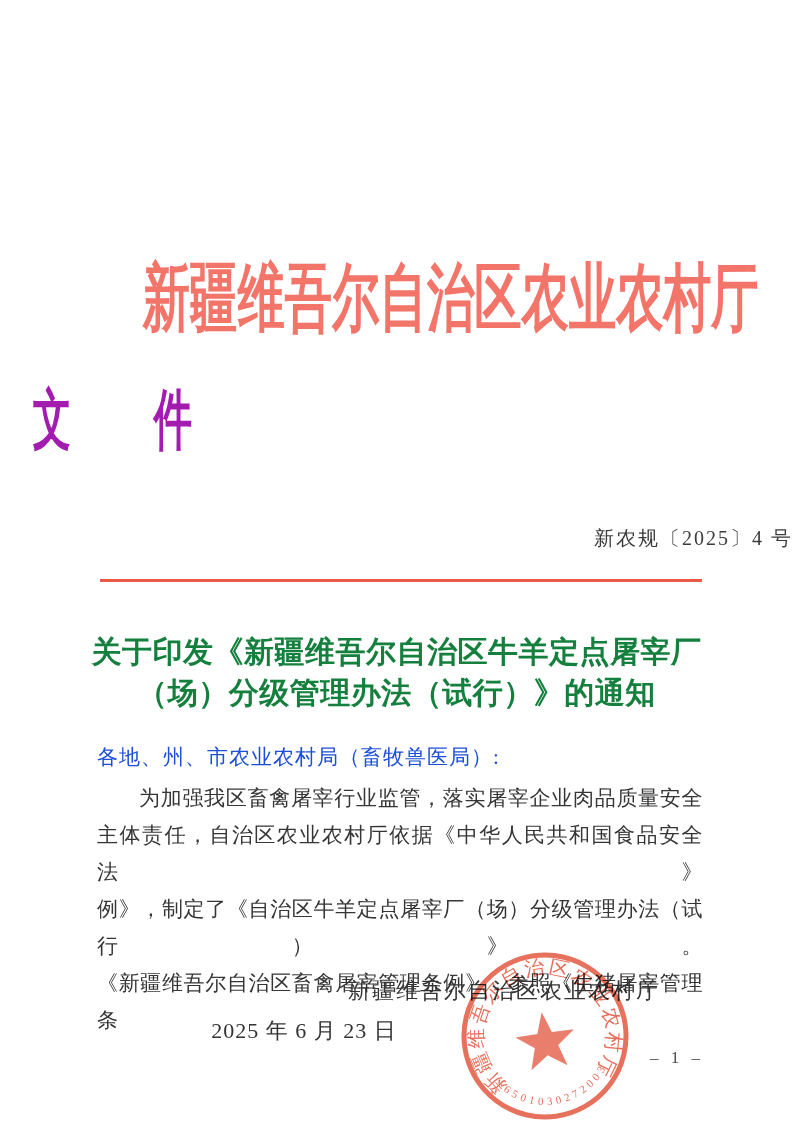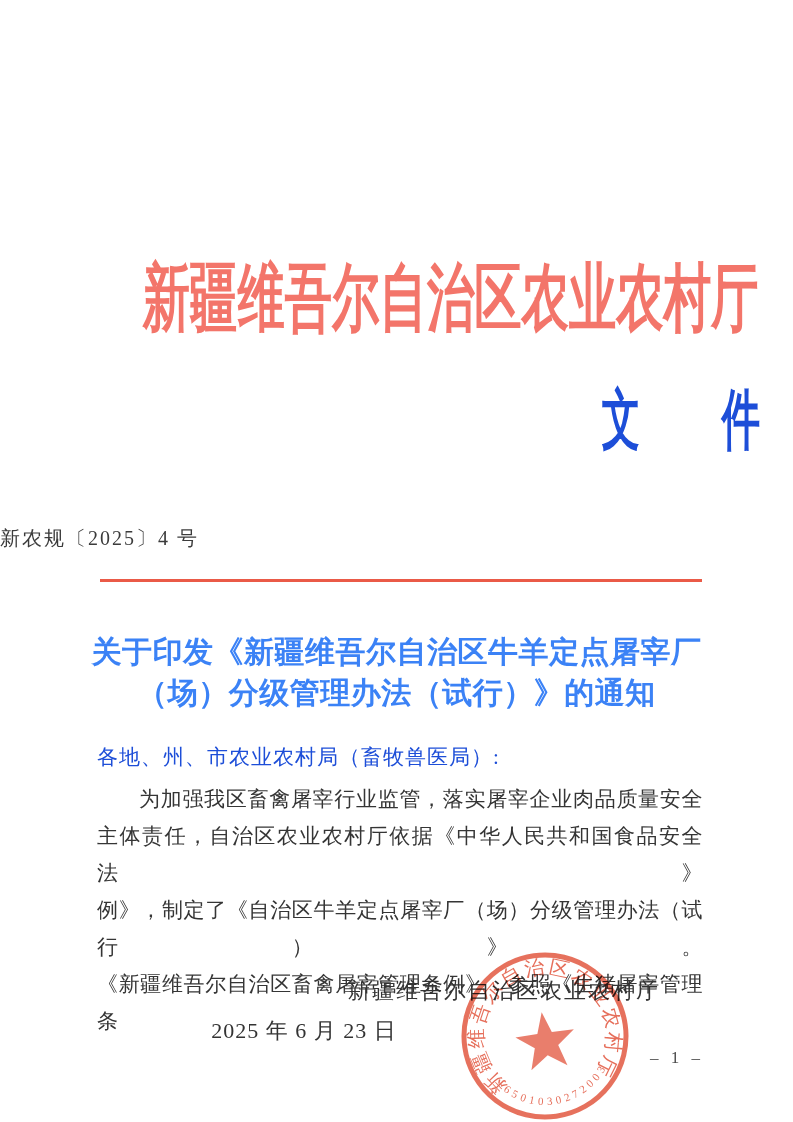--- a/index.html
+++ b/index.html
@@ -4,41 +4,41 @@
 <style>
   html,body{margin:0;padding:0;background:#ffffff;}
   body{width:793px;height:1122px;position:relative;overflow:hidden;
        font-family:"Liberation Serif","DejaVu Serif",serif;}
   .page{position:absolute;inset:0;background:#fff;}
 
   
   .agency{position:absolute;top:260px;left:0;width:793px;text-align:center;
           font-size:74px;line-height:1.05;font-weight:bold;color:#f3756a;
           white-space:nowrap;transform:scaleX(0.64);transform-origin:50% 50%;}
-  .doctype{position:absolute;top:384px;left:0;width:793px;text-align:right;
-           font-size:66px;line-height:1.1;font-weight:bold;color:#1d4ed8;white-space:nowrap;}
+  .doctype{position:absolute;top:384px;left:0;width:793px;text-align:left;
+           font-size:66px;line-height:1.1;font-weight:bold;color:#a21caf;white-space:nowrap;}
   .doctype span{display:inline-block;transform:scaleX(0.58);margin:0 19px;}
 
-  .docnum{position:absolute;top:525px;left:0;width:793px;text-align:left;
+  .docnum{position:absolute;top:525px;left:0;width:793px;text-align:right;
           font-size:20px;color:#3b3b3b;letter-spacing:2px;}
 
   .redline{position:absolute;top:579px;left:100px;width:602px;height:3px;
            background:#ea5a47;}
 
   .title{position:absolute;top:631px;left:0;width:793px;text-align:center;
-         font-weight:bold;font-size:30px;line-height:41px;color:#3b82f6;
+         font-weight:bold;font-size:30px;line-height:41px;color:#15803d;
          letter-spacing:0.5px;}
 
   .salutation{position:absolute;top:743px;left:97px;width:610px;
               font-size:21px;color:#1d4ed8;letter-spacing:1px;}
 
   .paragraph{position:absolute;top:781px;left:97px;width:606px;
              font-size:21px;color:#353535;}
   .paragraph p{margin:0;line-height:37px;text-align:justify;text-align-last:justify;
-               letter-spacing:0.5px;}
+               letter-spacing:0.5px;font-family:Liberation Mono, monospace;}
   .paragraph p:first-child{text-indent:2em;}
   .paragraph p:last-child{text-align-last:left;}
 
   .signature{position:absolute;top:976px;left:0;width:660px;text-align:right;
              font-size:22px;color:#333333;letter-spacing:2px;}
   .sigdate{position:absolute;top:1016px;left:0;width:608px;text-align:center;
            font-size:22px;color:#333333;letter-spacing:1px;}
 
   .pagenum{position:absolute;top:1048px;left:632px;width:90px;text-align:center;
            font-size:17px;color:#4c4c4c;letter-spacing:4px;}

